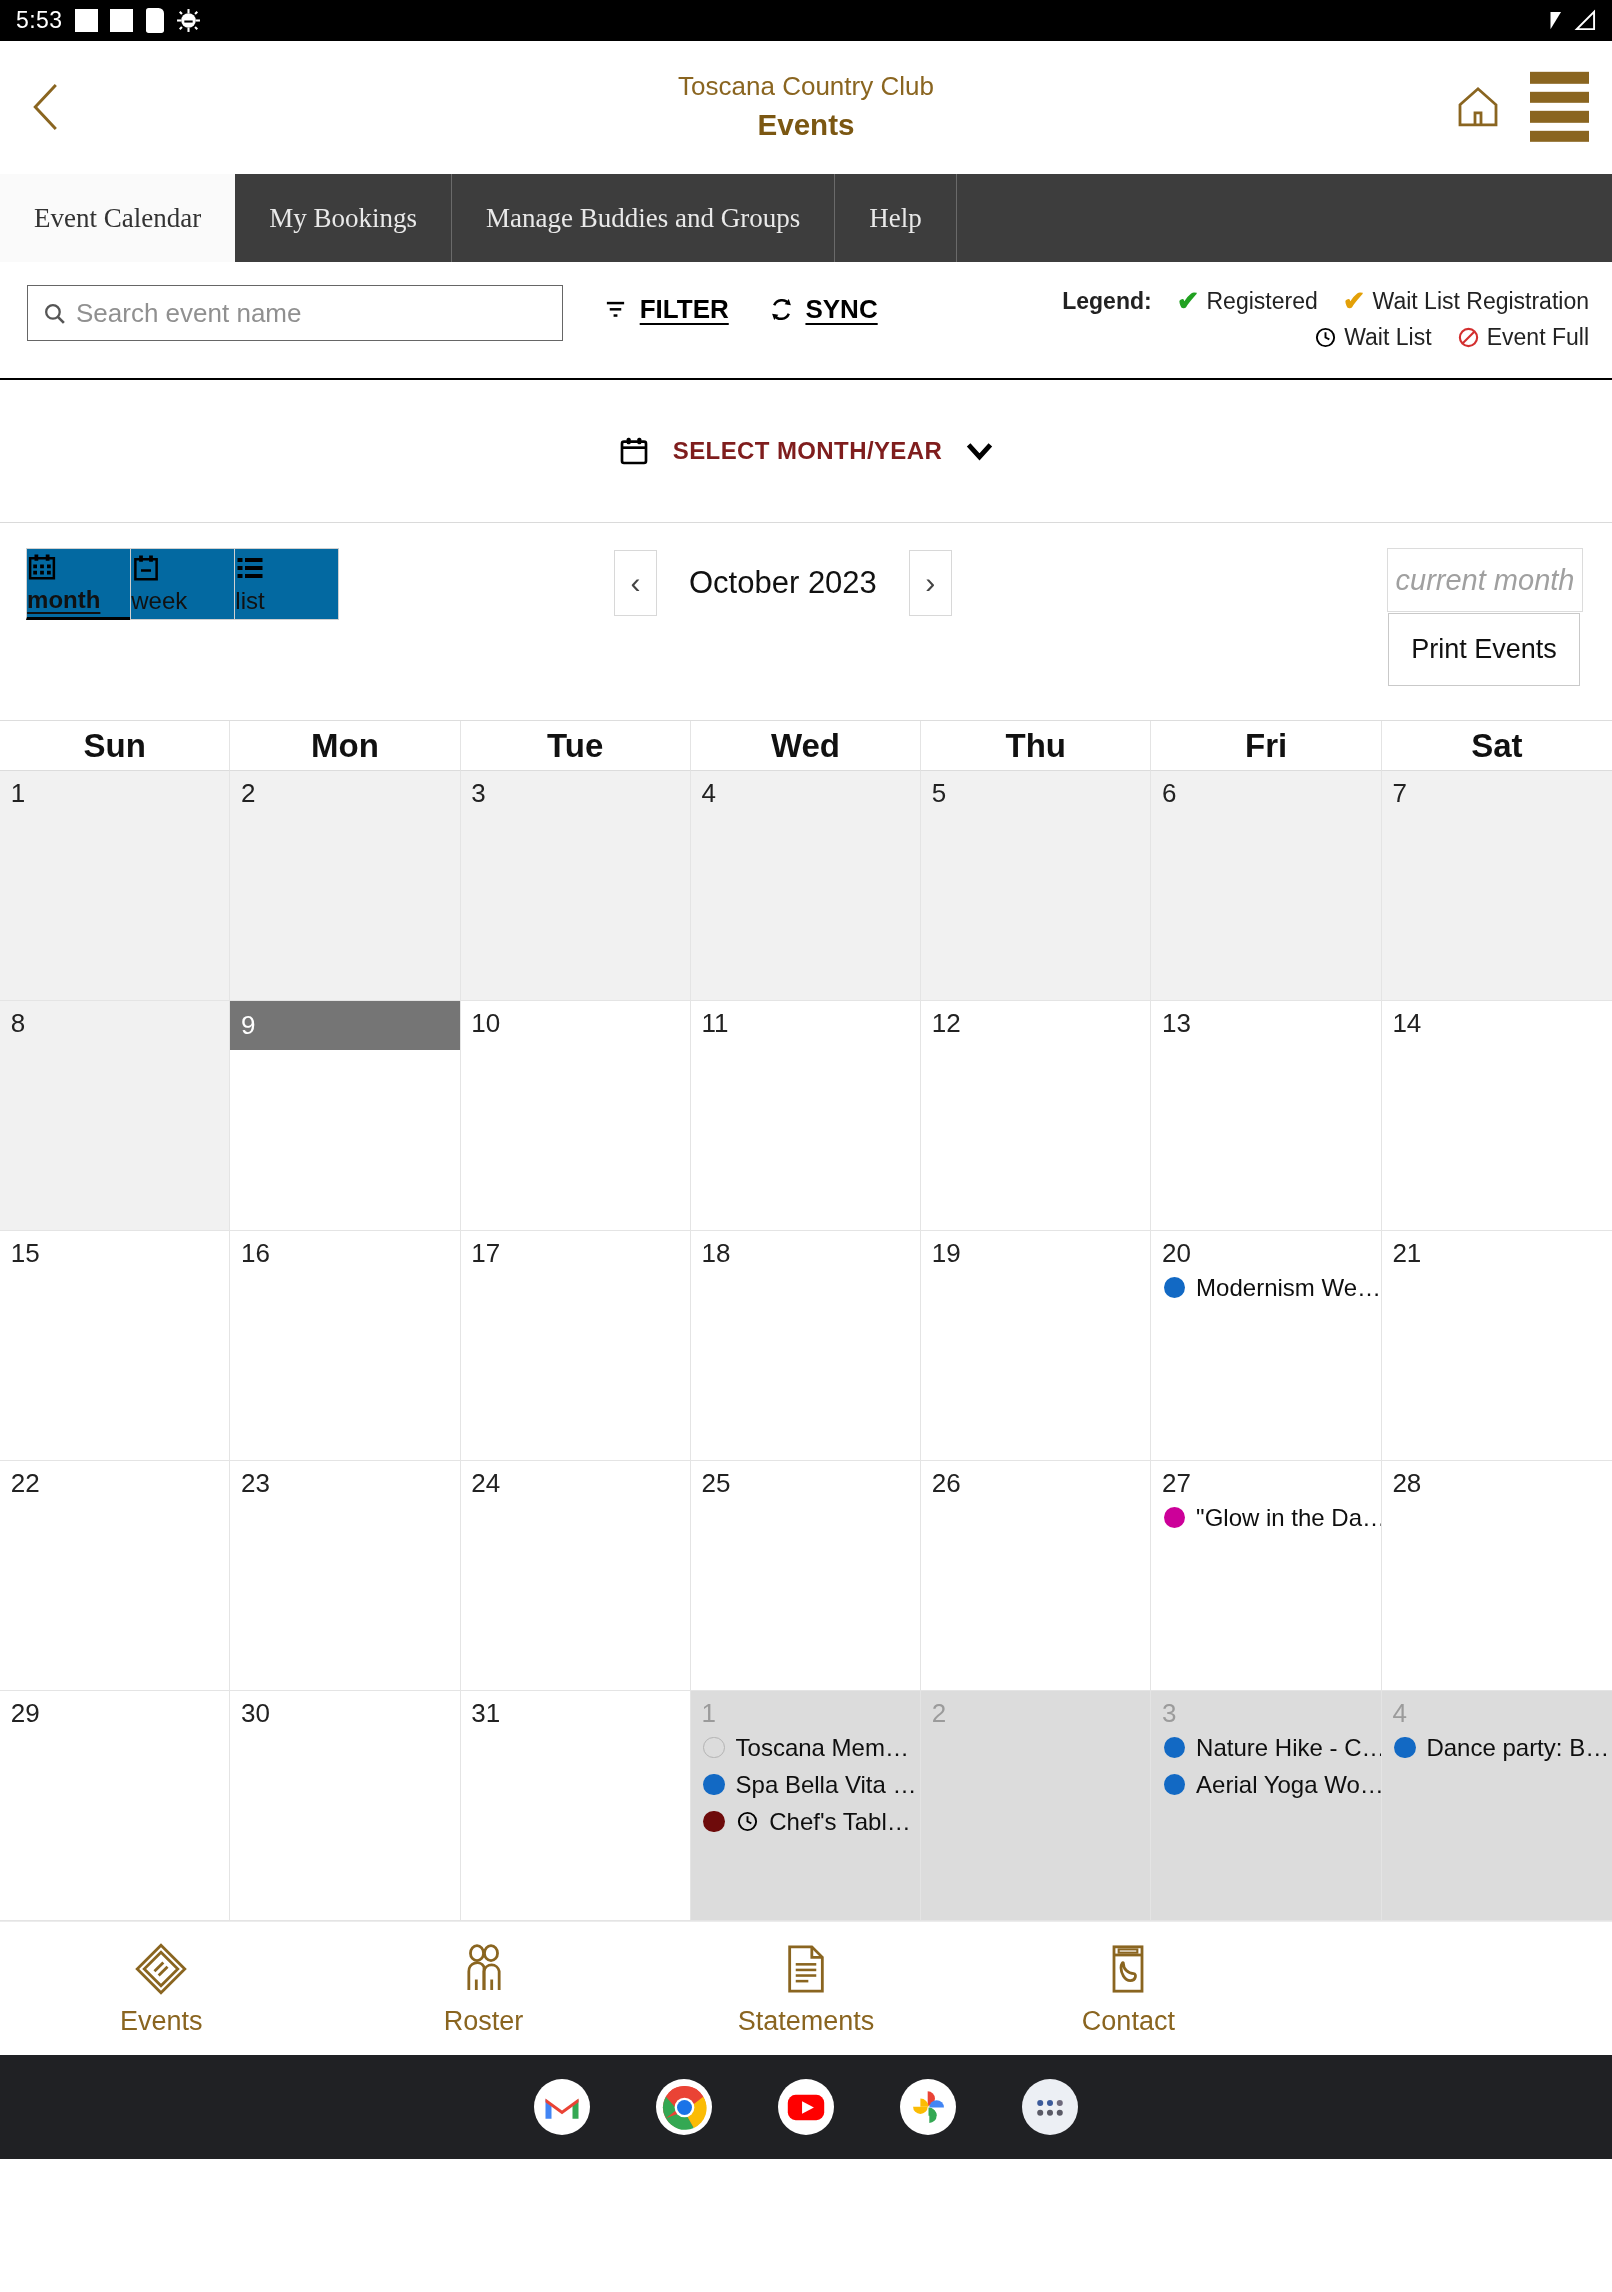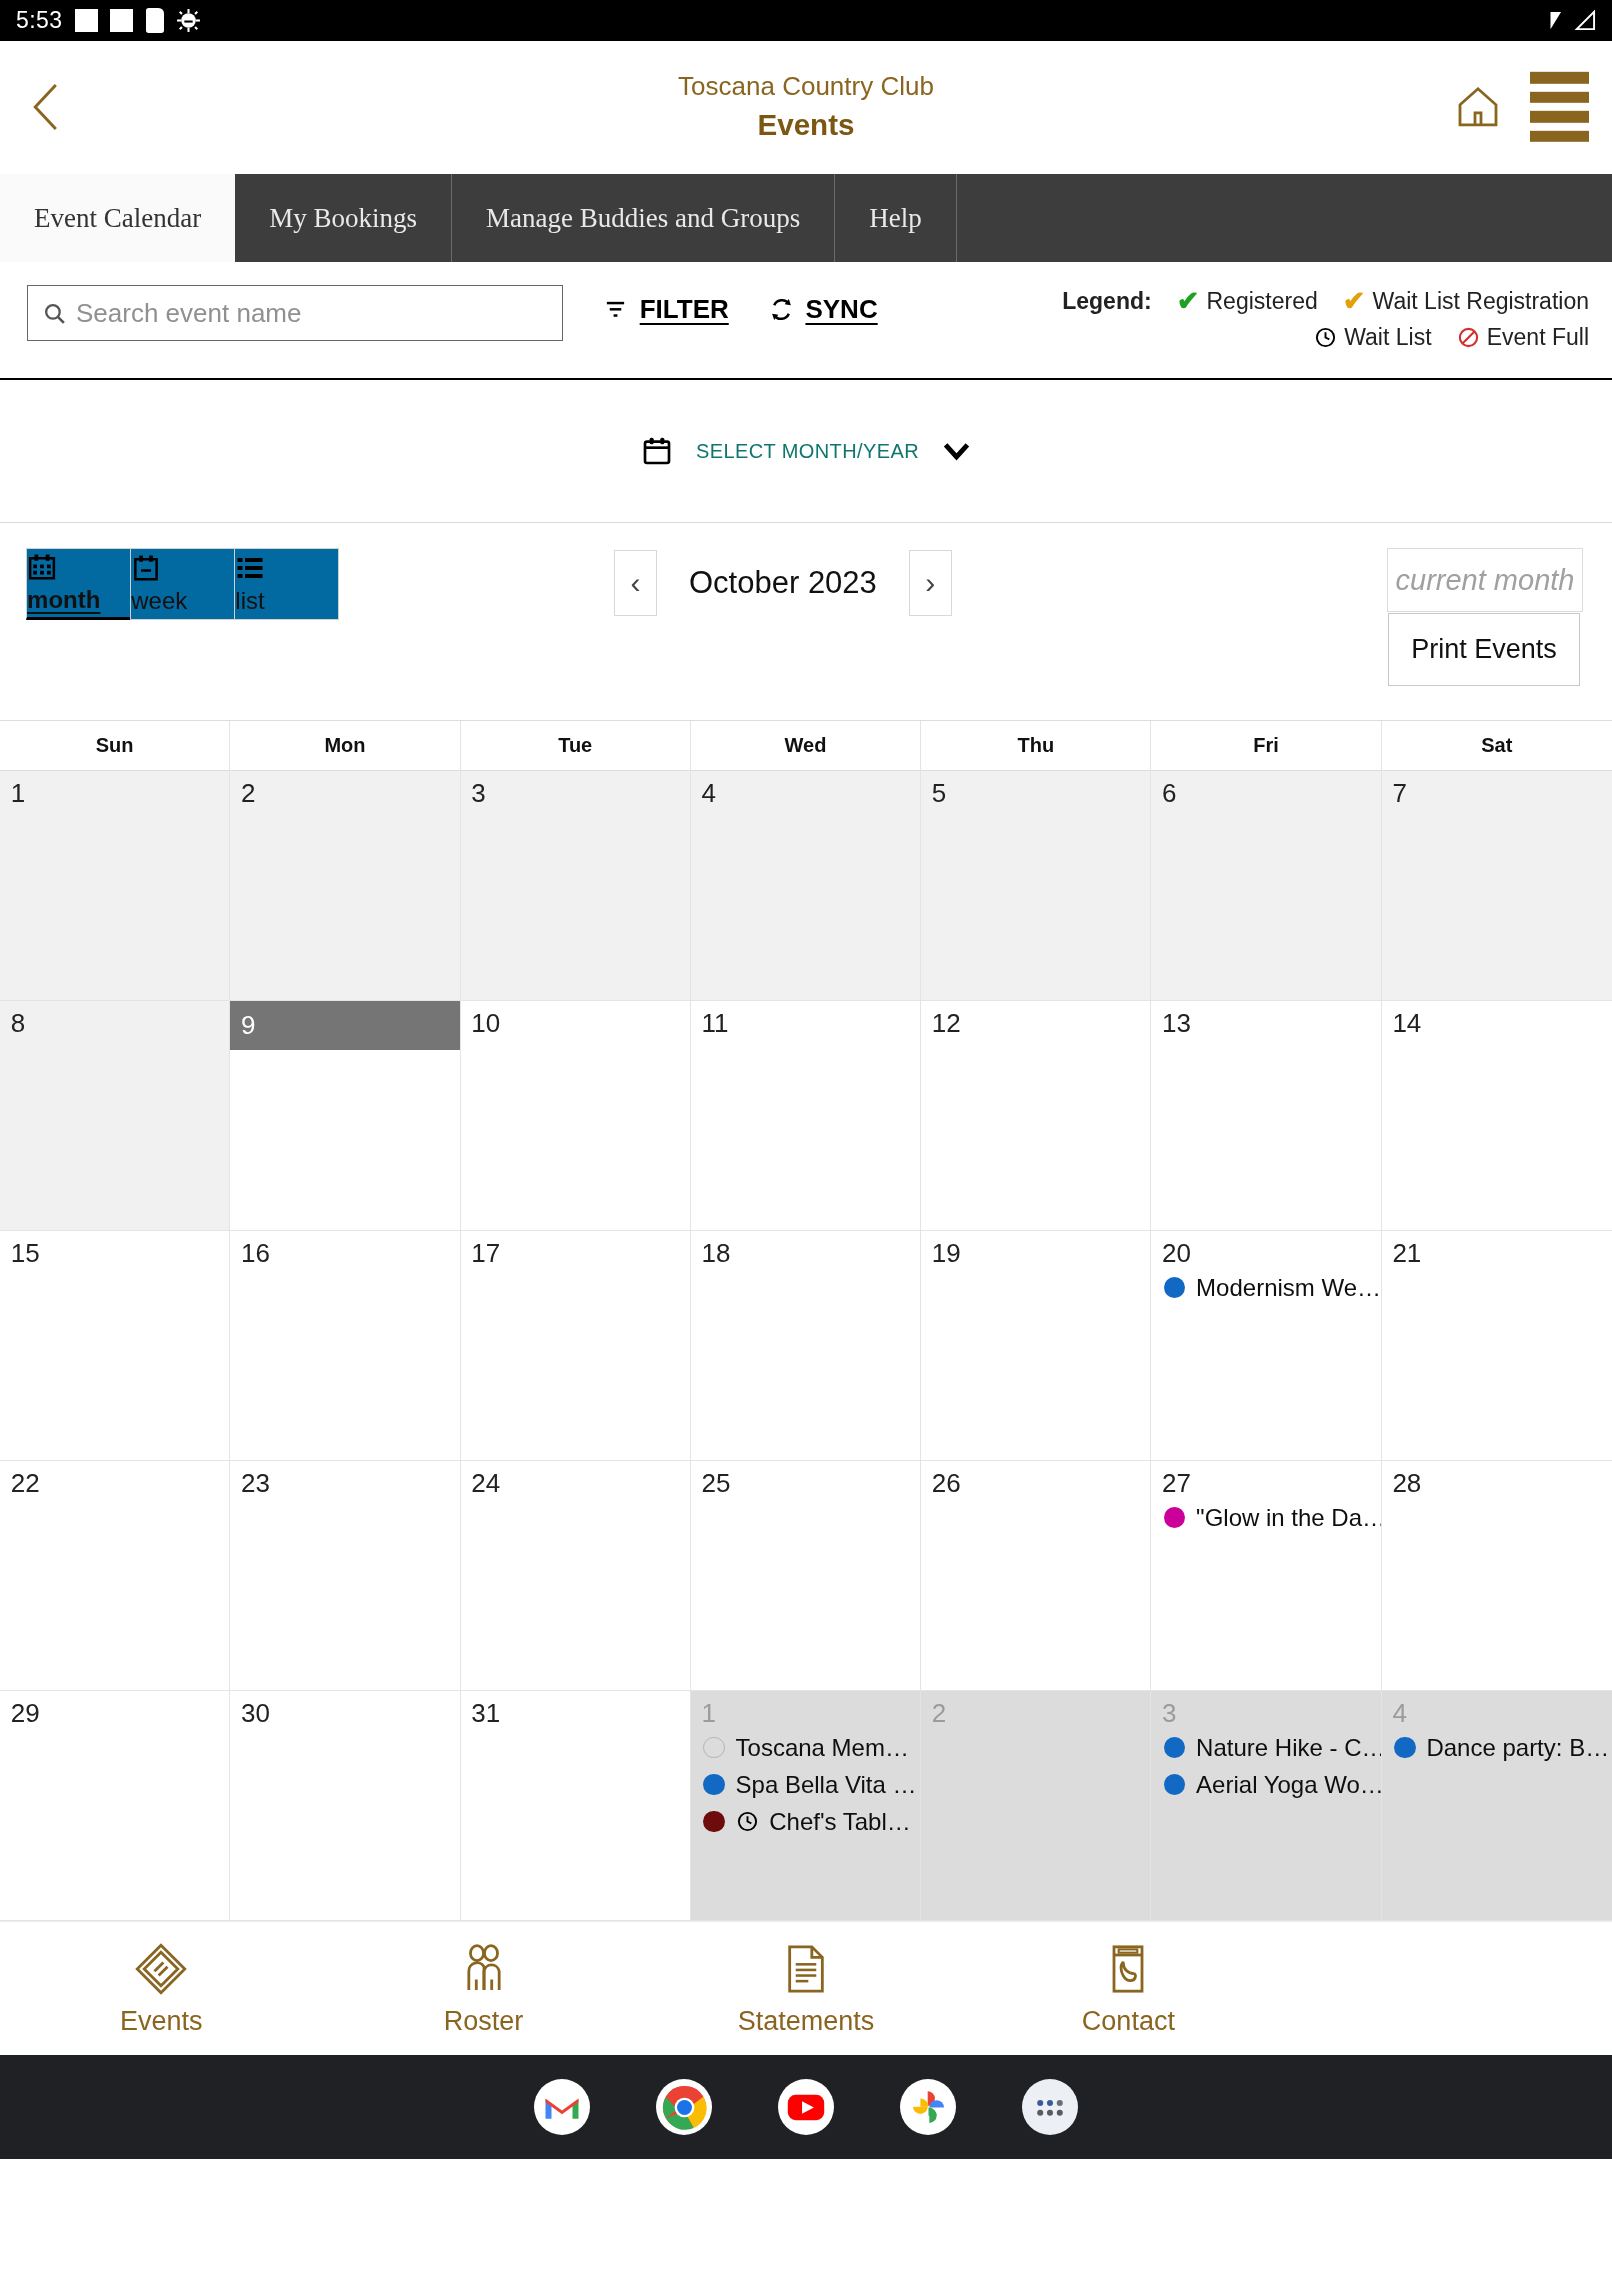--- a/index.html
+++ b/index.html
@@ -88,21 +88,21 @@
   .legend .row { display: flex; justify-content: flex-end; align-items: center; gap: 9px; }
   .legend .item { display: flex; align-items: center; gap: 7.2px; margin-left: 16px; }
   .tick-green { color: #21a121; font-size: 27px; font-weight: 700; }
   .tick-orange { color: #e3a008; font-size: 27px; font-weight: 700; }
 
   
   .month-select {
     height: 143px; display: flex; align-items: center; justify-content: center;
     gap: 23px; border-bottom: 0.9px solid #dadada; background: #fff;
   }
-  .ms-label { font-size: 20px; letter-spacing: 0.4px; color: #0f766e; }
+  .ms-label { font-size: 24px; letter-spacing: 0.4px; color: #7f1d1d; font-weight: bold; }
 
   
   .calcontrols { position: relative; height: 197px; background: #fff; }
   .viewgroup {
     position: absolute; left: 27px; top: 25px; display: flex;
   }
   .vbtn {
     width: 105px; height: 72px; border: 0.9px solid #d0d0d0;
     display: flex; flex-direction: column; align-items: flex-start;
     justify-content: center; gap: 3.6px; background: #0369a1; margin-left: -0.9px;
@@ -133,21 +133,21 @@
     width: 192px; height: 73px; border: 0.9px solid #c9c9c9; background:#fff;
     display: flex; align-items: center; justify-content: center;
     color: #111; font-size: 27px;
   }
 
   
   .cal { border-top: 0.9px solid #dddddd; }
   .dow-row { display: grid; grid-template-columns: repeat(7, 1fr); }
   .dow {
     height: 50px; display: flex; align-items: center; justify-content: center;
-    font-size: 20px; font-weight: 700; color: #111;
+    font-size: 33px; font-weight: 700; color: #111;
     border-right: 0.9px solid #e4e4e4; border-bottom: 0.9px solid #dcdcdc;
     background: #fff;
   }
   .dow:last-child { border-right: none; }
 
   .wk { display: grid; grid-template-columns: repeat(7, 1fr); }
   .cell {
     height: 230px; border-right: 0.9px solid #e4e4e4;
     border-bottom: 0.9px solid #e4e4e4; background: #fff;
     position: relative; overflow: hidden;

